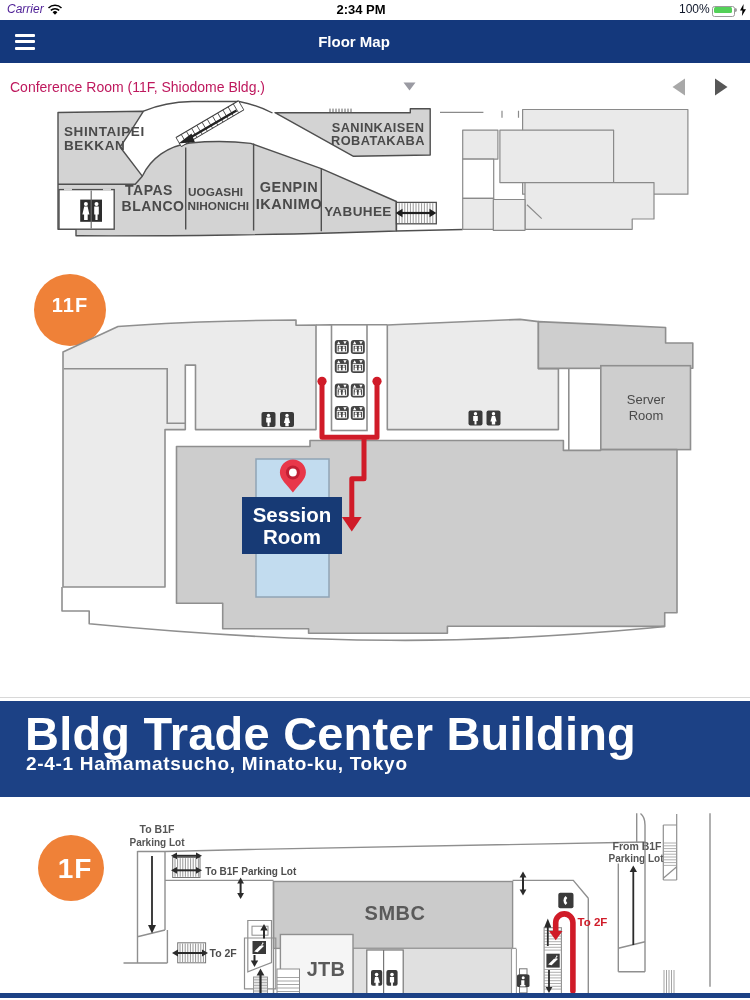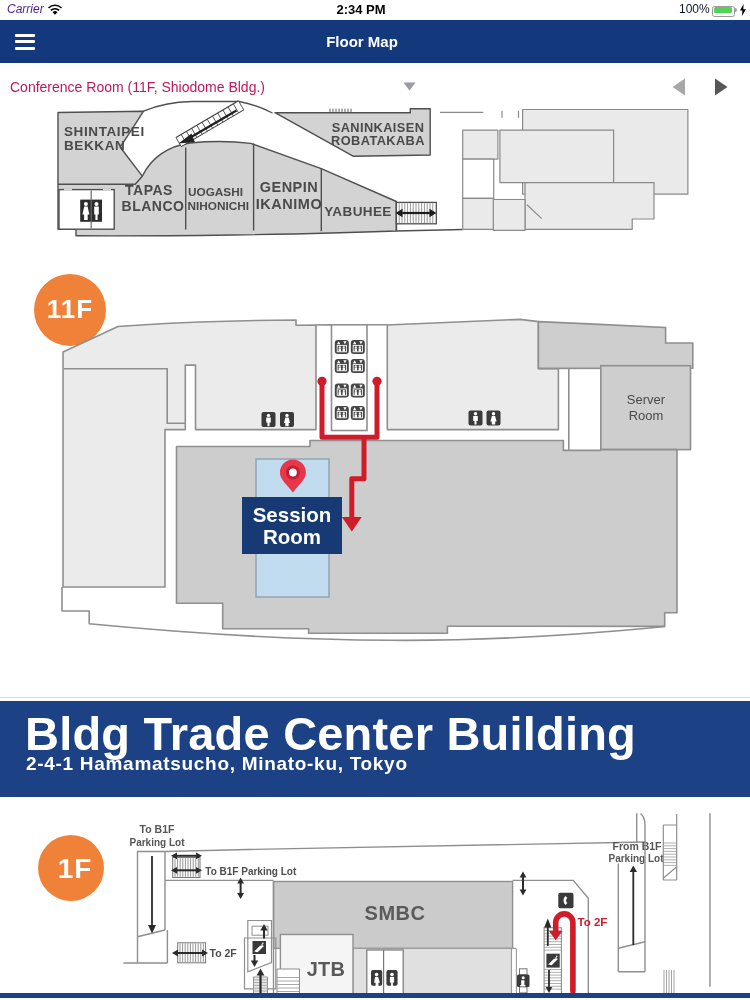--- a/index.html
+++ b/index.html
@@ -31,21 +31,21 @@
 <svg class="abs" style="left:739px;top:4px;" width="8" height="12" viewBox="0 0 8 12">
   <path d="M4.6 0 L1 6.6 L3.4 6.6 L2.9 12 L7 5.2 L4.3 5.2 Z" fill="#000"></path>
 </svg>
 
 <div class="abs" style="left:0;top:20px;width:750px;height:43px;background:#14387c;border-bottom:1px solid #0e2d68;"></div>
 
 <div class="abs" style="left:15px;top:33.5px;width:20px;height:3px;background:#fff;border-radius:1px;"></div>
 <div class="abs" style="left:15px;top:40px;width:20px;height:3px;background:#fff;border-radius:1px;"></div>
 <div class="abs" style="left:15px;top:46.5px;width:20px;height:3px;background:#fff;border-radius:1px;"></div>
 
-<div class="abs" style="left:16px;top:33px;width:692px;text-align:center;font-size:15px;font-weight:bold;color:#fff;">Floor Map</div>
+<div class="abs" style="left:8px;top:33px;width:692px;text-align:center;font-size:15px;font-weight:bold;color:#fff;">Floor Map</div>
 
 <div class="abs" style="left:0;top:63px;width:750px;height:47px;background:#fff;"></div>
 
 <div class="abs" style="left:10px;top:79px;font-size:14px;color:#be185d;">Conference Room (11F, Shiodome Bldg.)</div>
 
 <svg class="abs" style="left:403px;top:82px;" width="13" height="9" viewBox="0 0 13 9">
     <path d="M0.5 0.5 H12.5 L6.5 8.5 Z" fill="#9a9aa2"></path>
   </svg>
 
 <svg class="abs" style="left:672px;top:78px;" width="14" height="18" viewBox="0 0 14 18">
@@ -121,21 +121,21 @@
     <text x="218.3" y="209.5" font-size="11.8" text-anchor="middle">NIHONICHI</text>
     <text x="289" y="192" font-size="14.5" letter-spacing="0.5" text-anchor="middle">GENPIN</text>
     <text x="289" y="209" font-size="14.5" letter-spacing="0.5" text-anchor="middle">IKANIMO</text>
     <text x="358" y="215.5" font-size="13.5" letter-spacing="0.4" text-anchor="middle">YABUHEE</text>
     <text x="378" y="131.5" font-size="12.8" letter-spacing="0.4" text-anchor="middle">SANINKAISEN</text>
     <text x="378" y="145" font-size="12.8" letter-spacing="0.4" text-anchor="middle">ROBATAKABA</text>
   </g>
 </svg>
 
 <div class="abs" style="left:34px;top:274px;width:72px;height:72px;border-radius:50%;background:#ef8138;"></div>
-<div class="abs" style="left:34px;top:294px;width:72px;text-align:center;font-size:26px;font-weight:bold;color:#fff;letter-spacing:1px;">11F</div>
+<div class="abs" style="left:34px;top:294px;width:72px;text-align:center;font-size:20px;font-weight:bold;color:#fff;letter-spacing:1px;">11F</div>
 
 <svg class="abs" style="left:0;top:300px;" width="750" height="350" viewBox="0 300 750 350">
   <defs>
     <g id="elev">
       <rect x="-7" y="-7" width="14" height="14" rx="3" fill="#454545"></rect>
       <path d="M-4.8,-2.8 L-1.5,-2.8 L-3.15,-5.8 Z" fill="#fff"></path>
       <path d="M1.5,-5.8 L4.8,-5.8 L3.15,-2.8 Z" fill="#fff"></path>
       <rect x="-4.6" y="-1.6" width="9.2" height="6.4" fill="none" stroke="#fff" stroke-width="0.9"></rect>
       <circle cx="-2" cy="0.4" r="1.1" fill="#fff"></circle>
       <circle cx="2" cy="0.4" r="1.1" fill="#fff"></circle>

